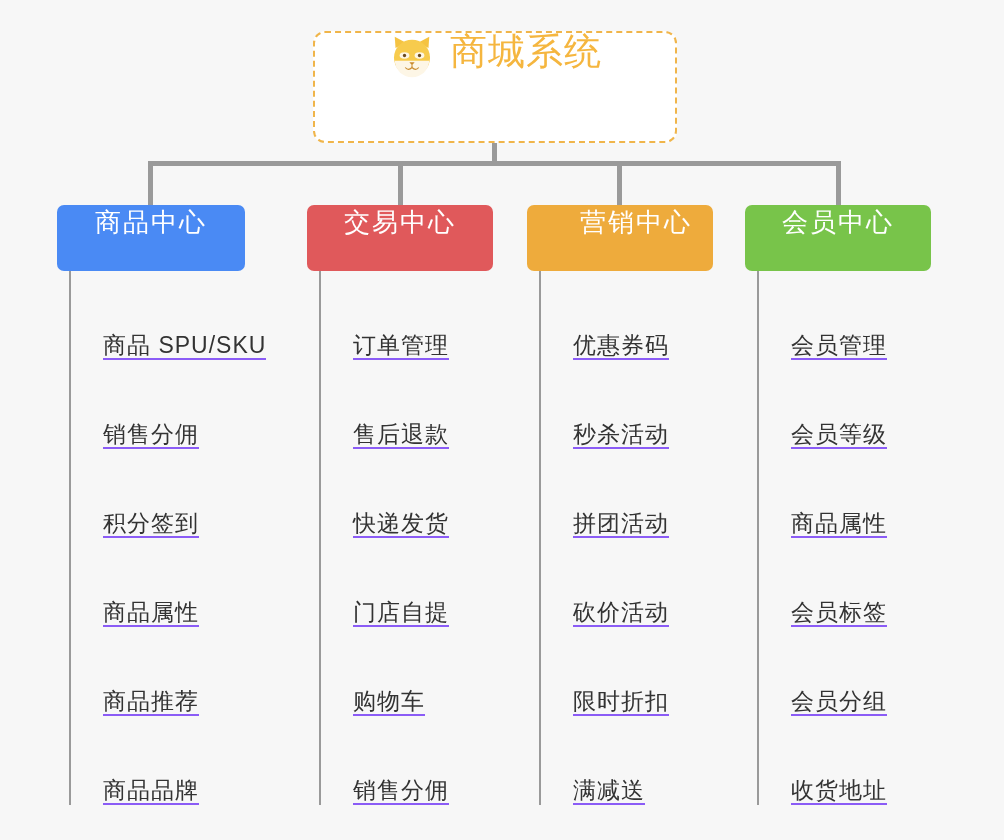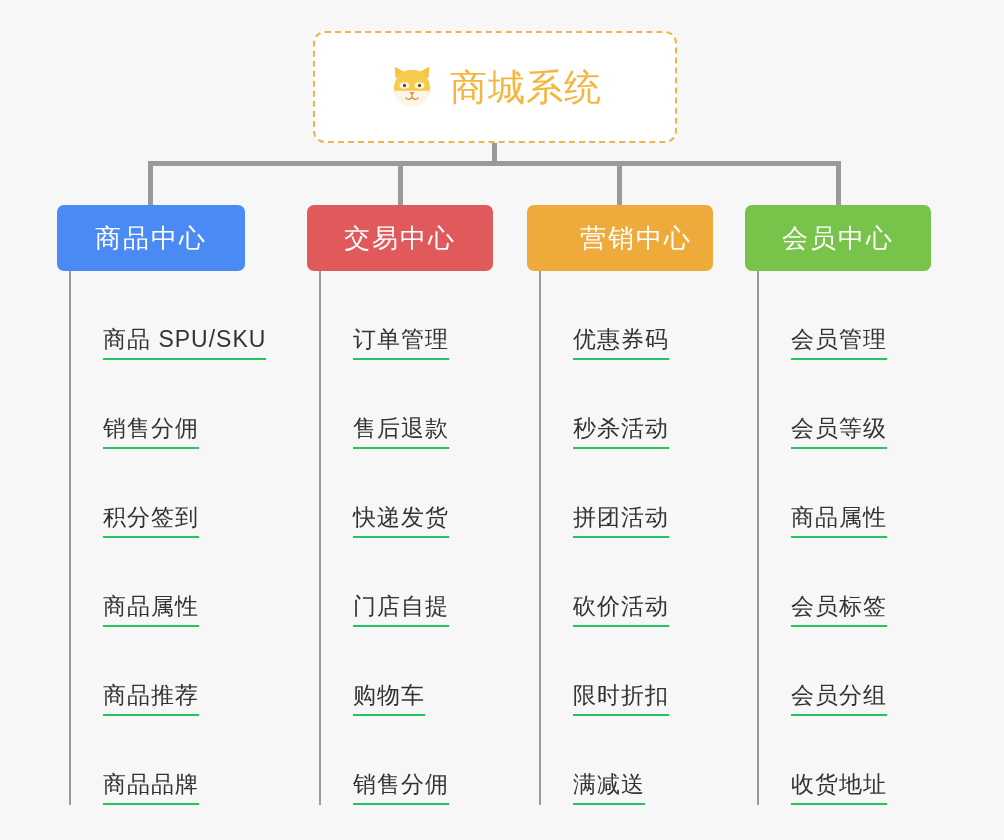--- a/index.html
+++ b/index.html
@@ -26,21 +26,21 @@
     position: absolute;
     left: 313px;
     top: 31px;
     width: 364px;
     height: 112px;
     box-sizing: border-box;
     background: #ffffff;
     border: 2px dashed #f0b54a;
     border-radius: 12px;
     display: flex;
-    align-items: center;
+    align-items: flex-start;
     justify-content: center;
     gap: 14px;
   }
   .root-title {
     font-size: 37px;
     color: #f5b63f;
     letter-spacing: 1px;
     line-height: 1;
     white-space: nowrap;
   }
@@ -76,21 +76,20 @@
 
   
   .column {
     position: absolute;
     top: 205px;
   }
   .cat-header {
     height: 66px;
     border-radius: 7px;
     display: flex;
-    align-items: center;
     justify-content: center;
     color: #ffffff;
     font-size: 26px;
     letter-spacing: 2px;
     box-sizing: border-box;
   }
   .items {
     position: relative;
     margin-left: 12px;
     padding-left: 0;
@@ -99,22 +98,22 @@
   .item {
     position: relative;
     height: 89px;
     box-sizing: border-box;
     display: flex;
     align-items: flex-end;
   }
   .item-label {
     display: inline-block;
     margin-left: 32px;
-    padding-bottom: 6px;
-    border-bottom: 2px solid #22c55e;
+    padding-bottom: 0;
+    border-bottom: 2px solid #8b5cf6;
     font-size: 23px;
     color: #333333;
     letter-spacing: 1px;
     white-space: nowrap;
     line-height: 1.15;
   }
 </style>
 </head>
 <body>
 

